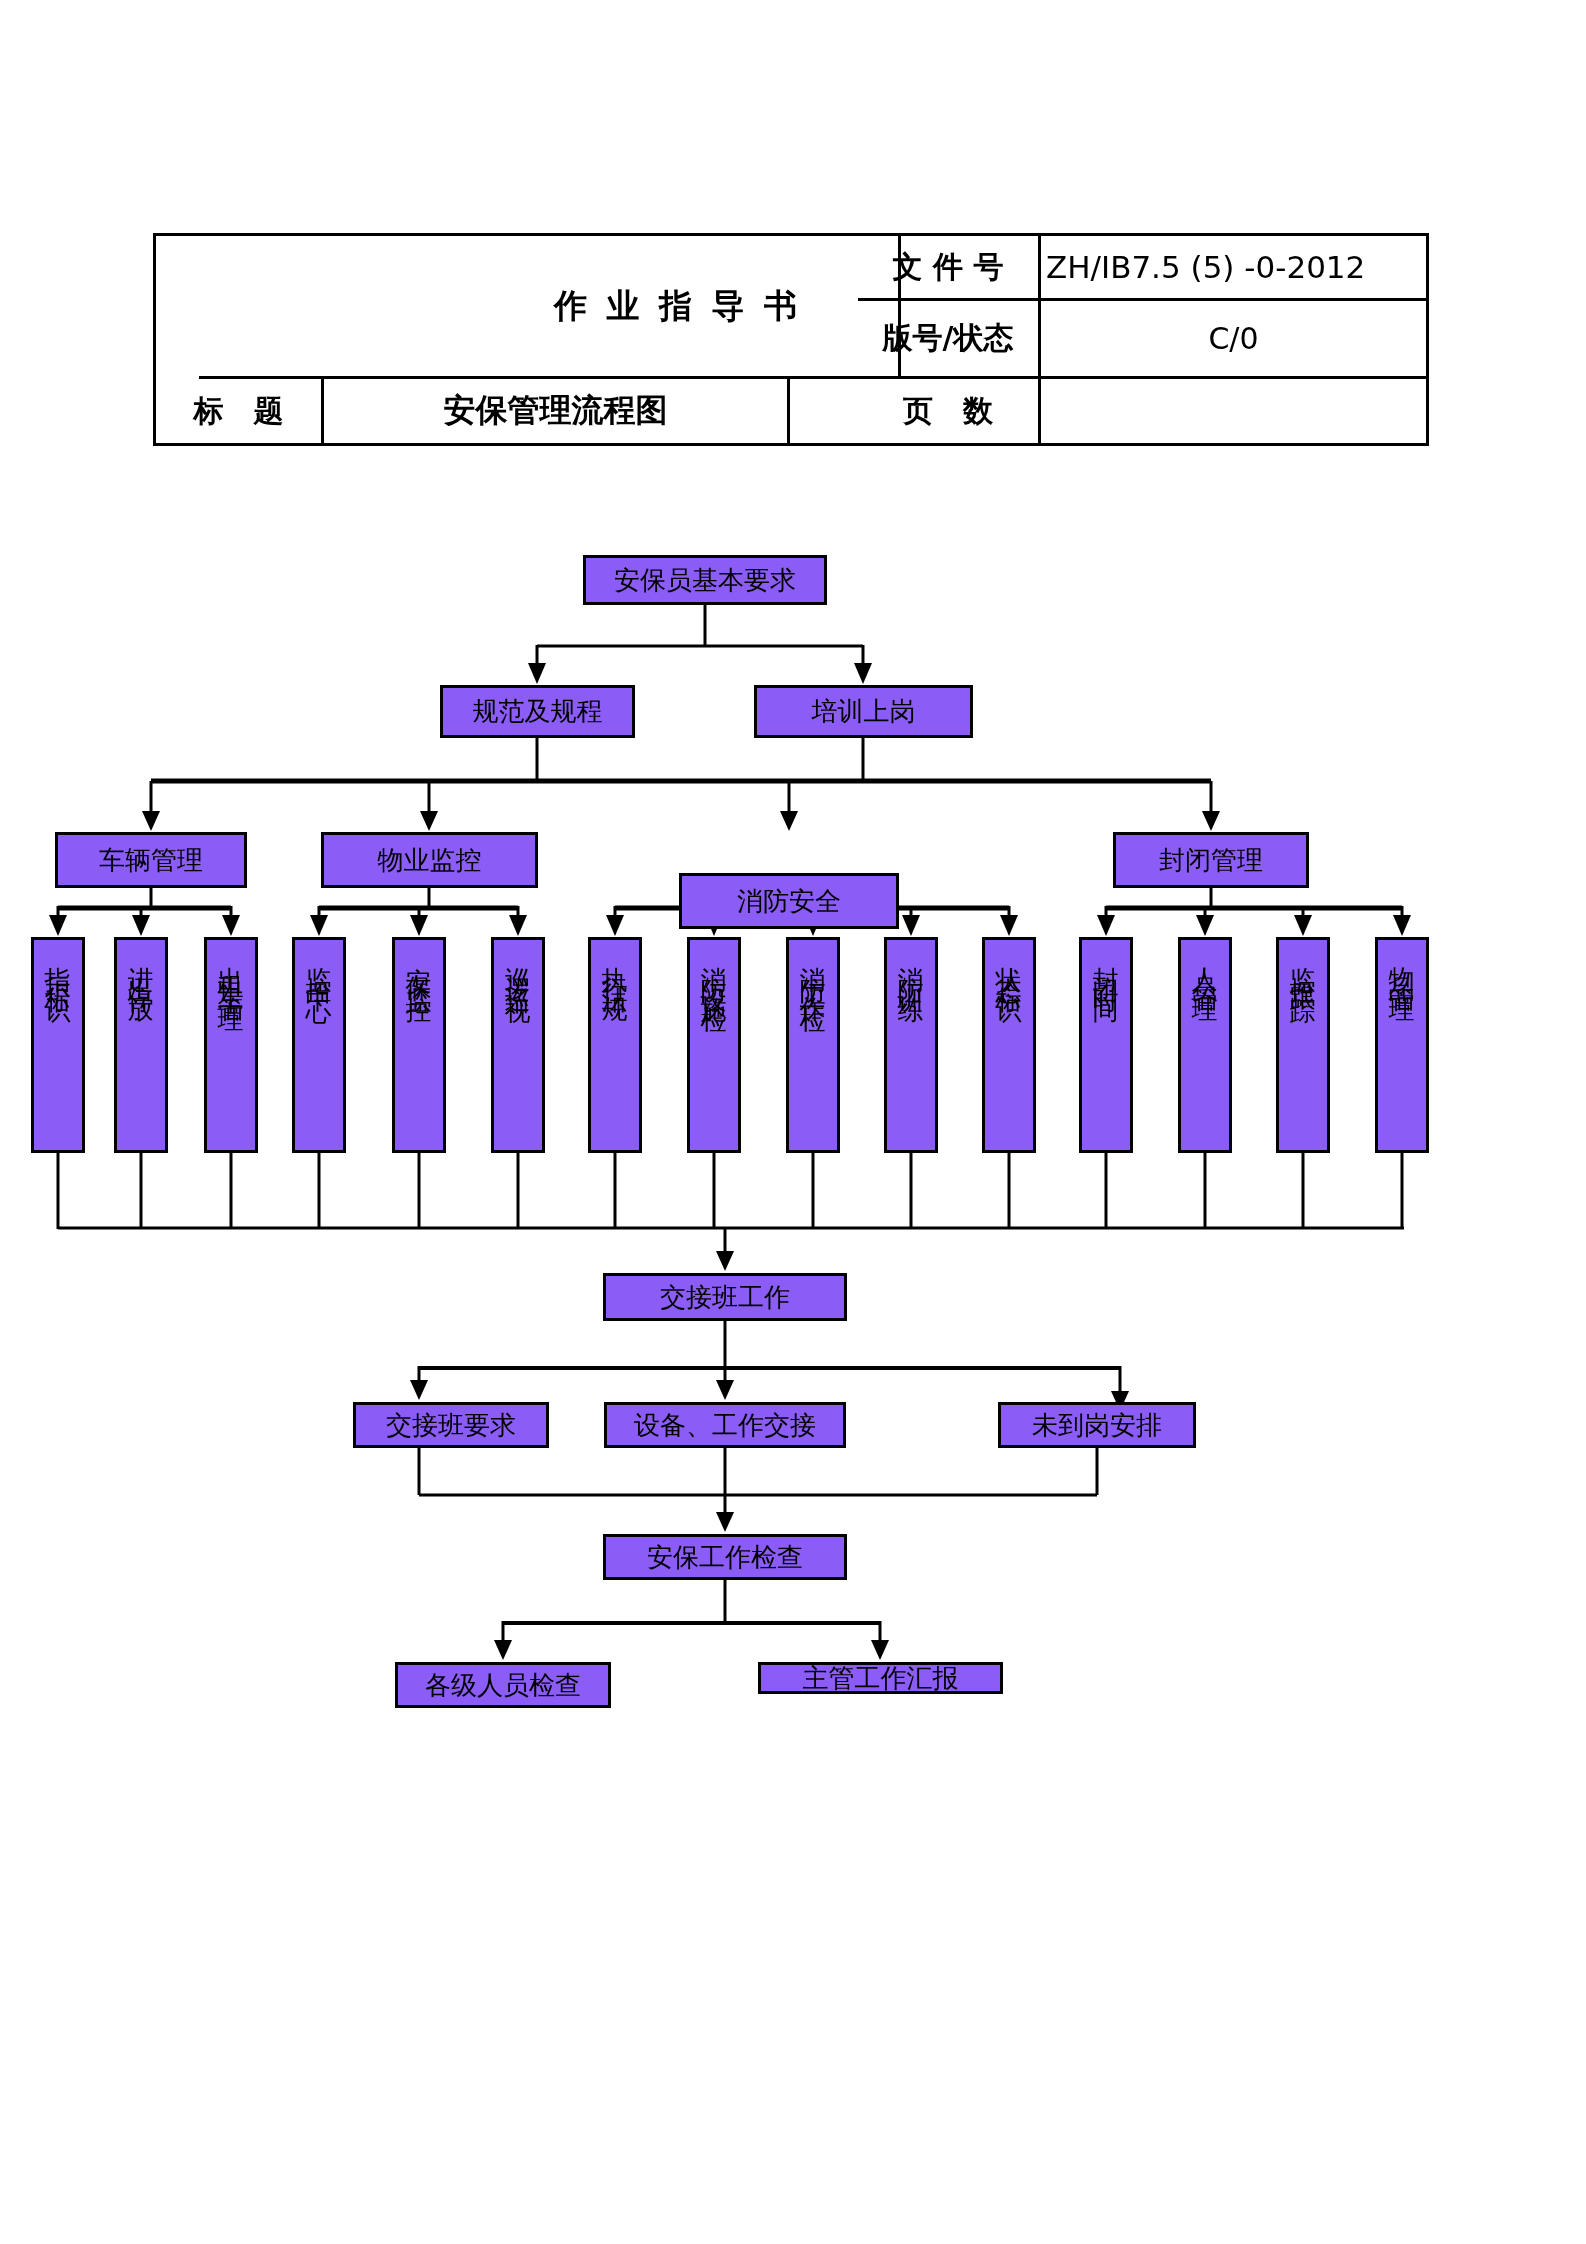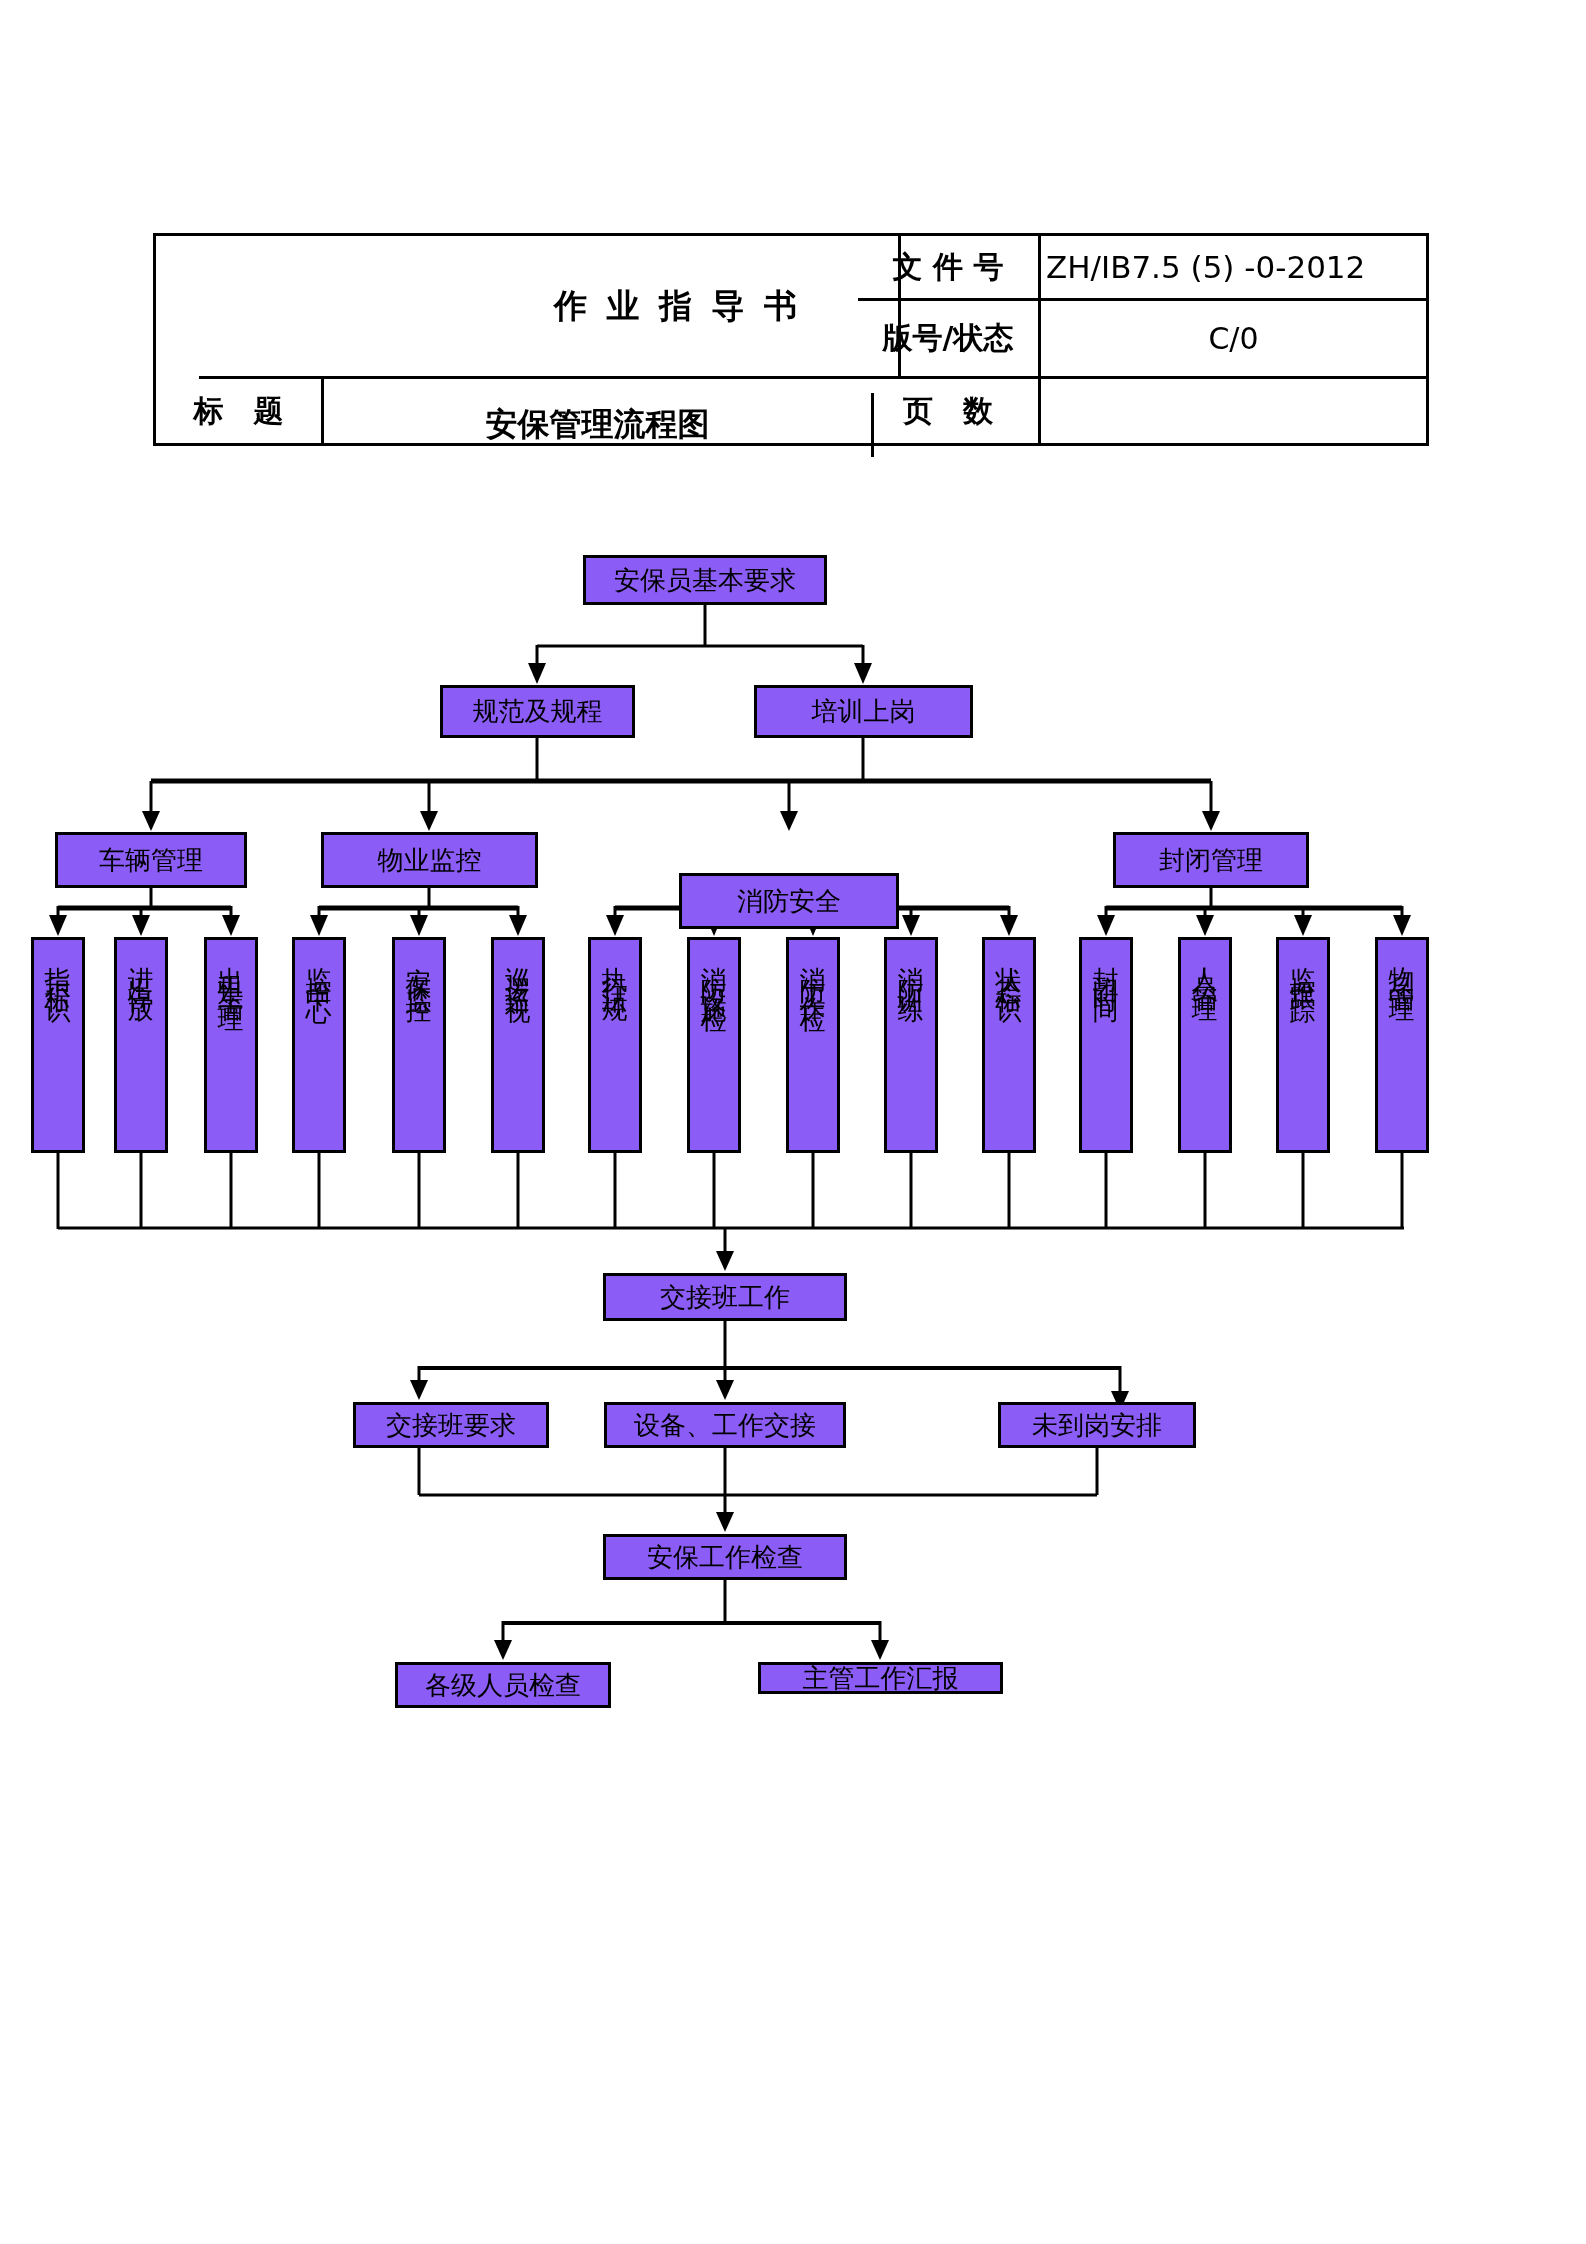--- a/index.html
+++ b/index.html
@@ -11,21 +11,21 @@
   .cell{position:absolute;box-sizing:border-box;display:flex;align-items:center;justify-content:center;
         font-size:30px;font-weight:bold;white-space:nowrap;}
   .cell.value{font-weight:normal;}
   .c-doctype{left:0;top:0;width:702px;height:143px;border-right:3px solid #000;border-bottom:3px solid #000;
              padding-left:258px;font-size:33px;letter-spacing:4px;margin-left:43px;}
   .c-docno-l{left:702px;top:0;width:183px;height:65px;border-right:3px solid #000;border-bottom:3px solid #000;}
   .c-docno-v{left:885px;top:0;width:385px;height:65px;border-bottom:3px solid #000;justify-content:flex-start;padding-left:5px;font-size:31px;}
   .c-ver-l{left:702px;top:65px;width:183px;height:78px;border-right:3px solid #000;border-bottom:3px solid #000;}
   .c-ver-v{left:885px;top:65px;width:385px;height:78px;border-bottom:3px solid #000;}
   .c-title-l{left:0;top:143px;width:168px;height:64px;border-right:3px solid #000;}
-  .c-title-v{left:168px;top:143px;width:550px;height:64px;border-right:3px solid #000;font-size:32px;margin-top:14px;}
+  .c-title-v{left:168px;top:143px;width:466px;height:64px;border-right:3px solid #000;font-size:32px;}
   .c-pages-l{left:702px;top:143px;width:183px;height:64px;border-right:3px solid #000;}
   .c-pages-v{left:885px;top:143px;width:385px;height:64px;}
 
   
   .flow{position:absolute;left:0;top:0;width:1586px;height:2244px;
         font-family:"DejaVu Serif","Liberation Serif",serif;}
   .wires{position:absolute;left:0;top:0;}
   .node{position:absolute;box-sizing:border-box;border:3px solid #000;background:#8b5cf6;
         display:flex;align-items:center;justify-content:center;font-size:26px;white-space:nowrap;}
   .vnode{align-items:flex-start;padding-top:6px;}

